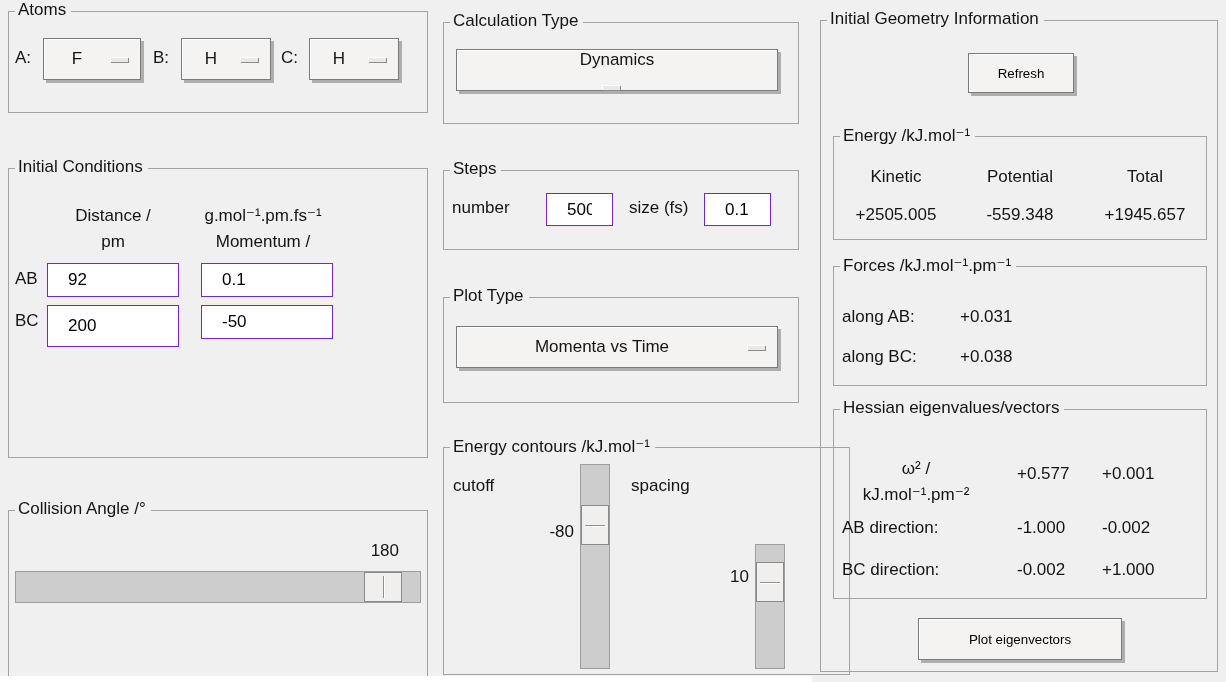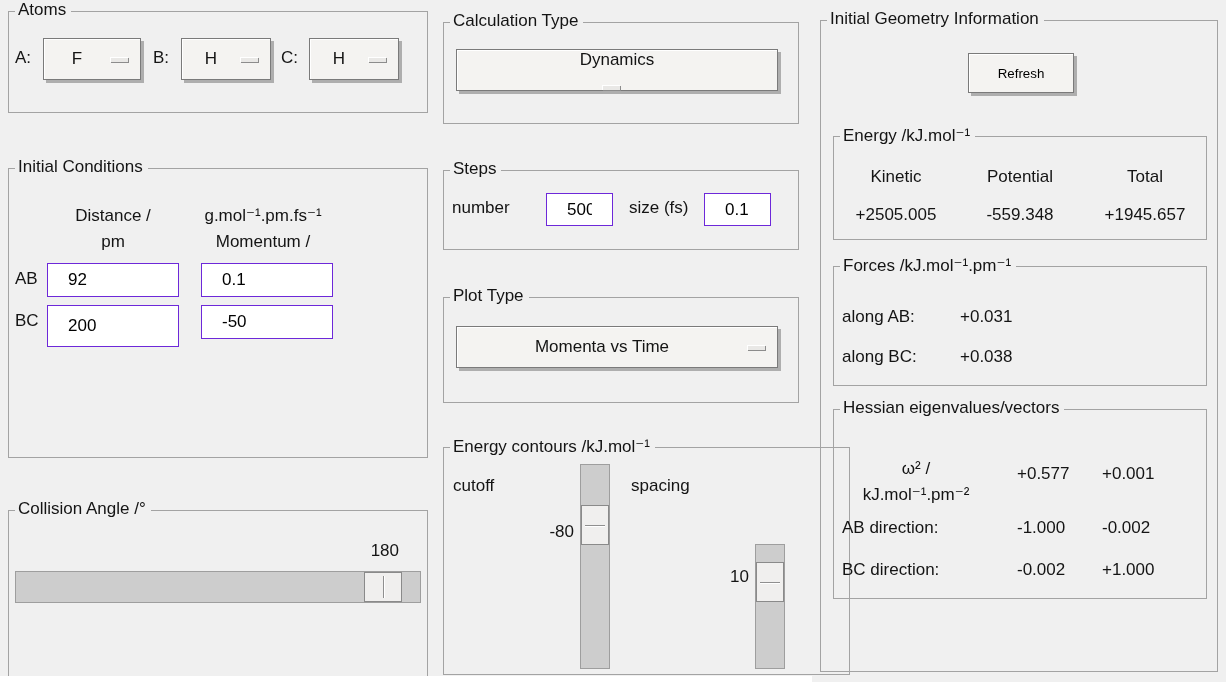--- a/index.html
+++ b/index.html
@@ -206,15 +206,16 @@
 
     <span class="lbl" style="left:8px; top:108px;">AB direction:</span>
     <span class="lbl" style="left:183px; top:108px;">-1.000</span>
     <span class="lbl" style="left:268px; top:108px;">-0.002</span>
 
     <span class="lbl" style="left:8px; top:150px;">BC direction:</span>
     <span class="lbl" style="left:183px; top:150px;">-0.002</span>
     <span class="lbl" style="left:268px; top:150px;">+1.000</span>
   </div>
 
+  <button class="btn" style="left:97px; top:597px; width:204px; height:42px;">Plot eigenvectors</button>
 </div>
 
 <div class="strip" style="left:0; top:676px; width:812px; height:6px;"></div>
 
 </body></html>

